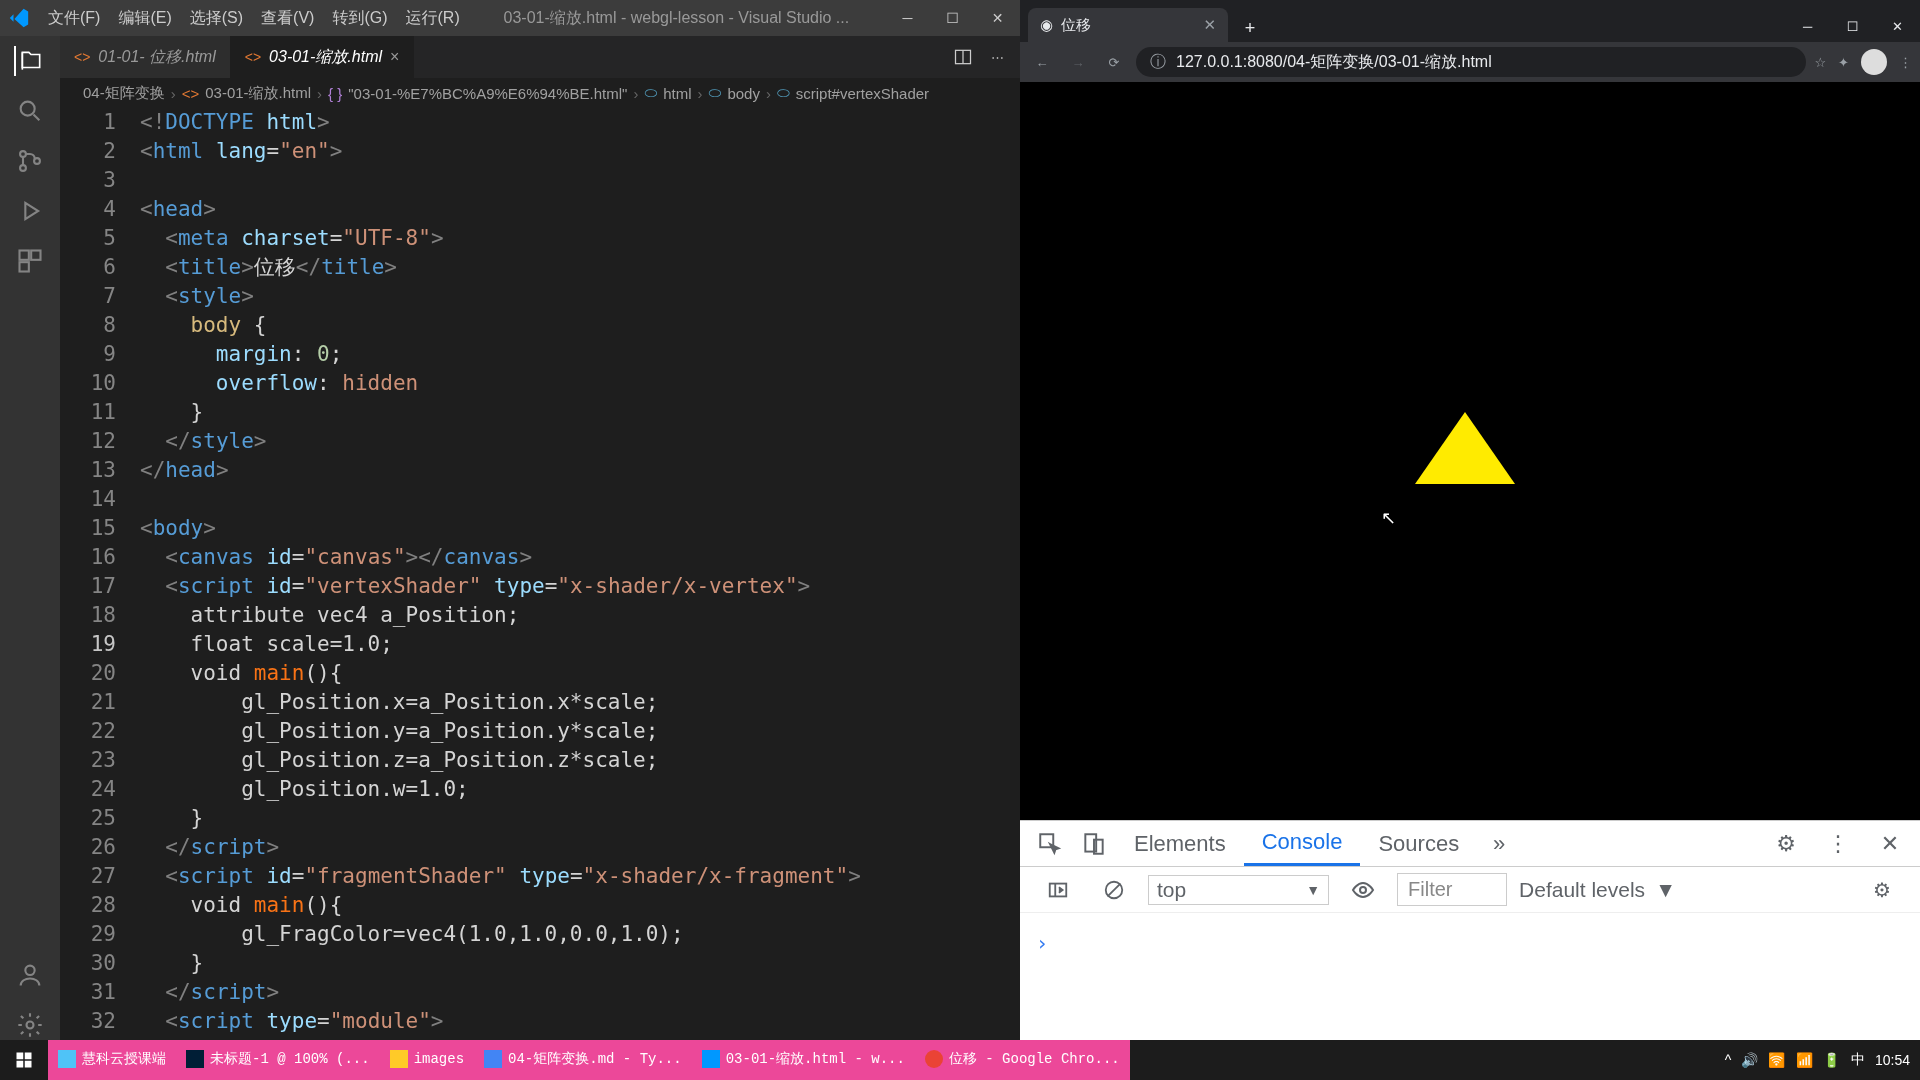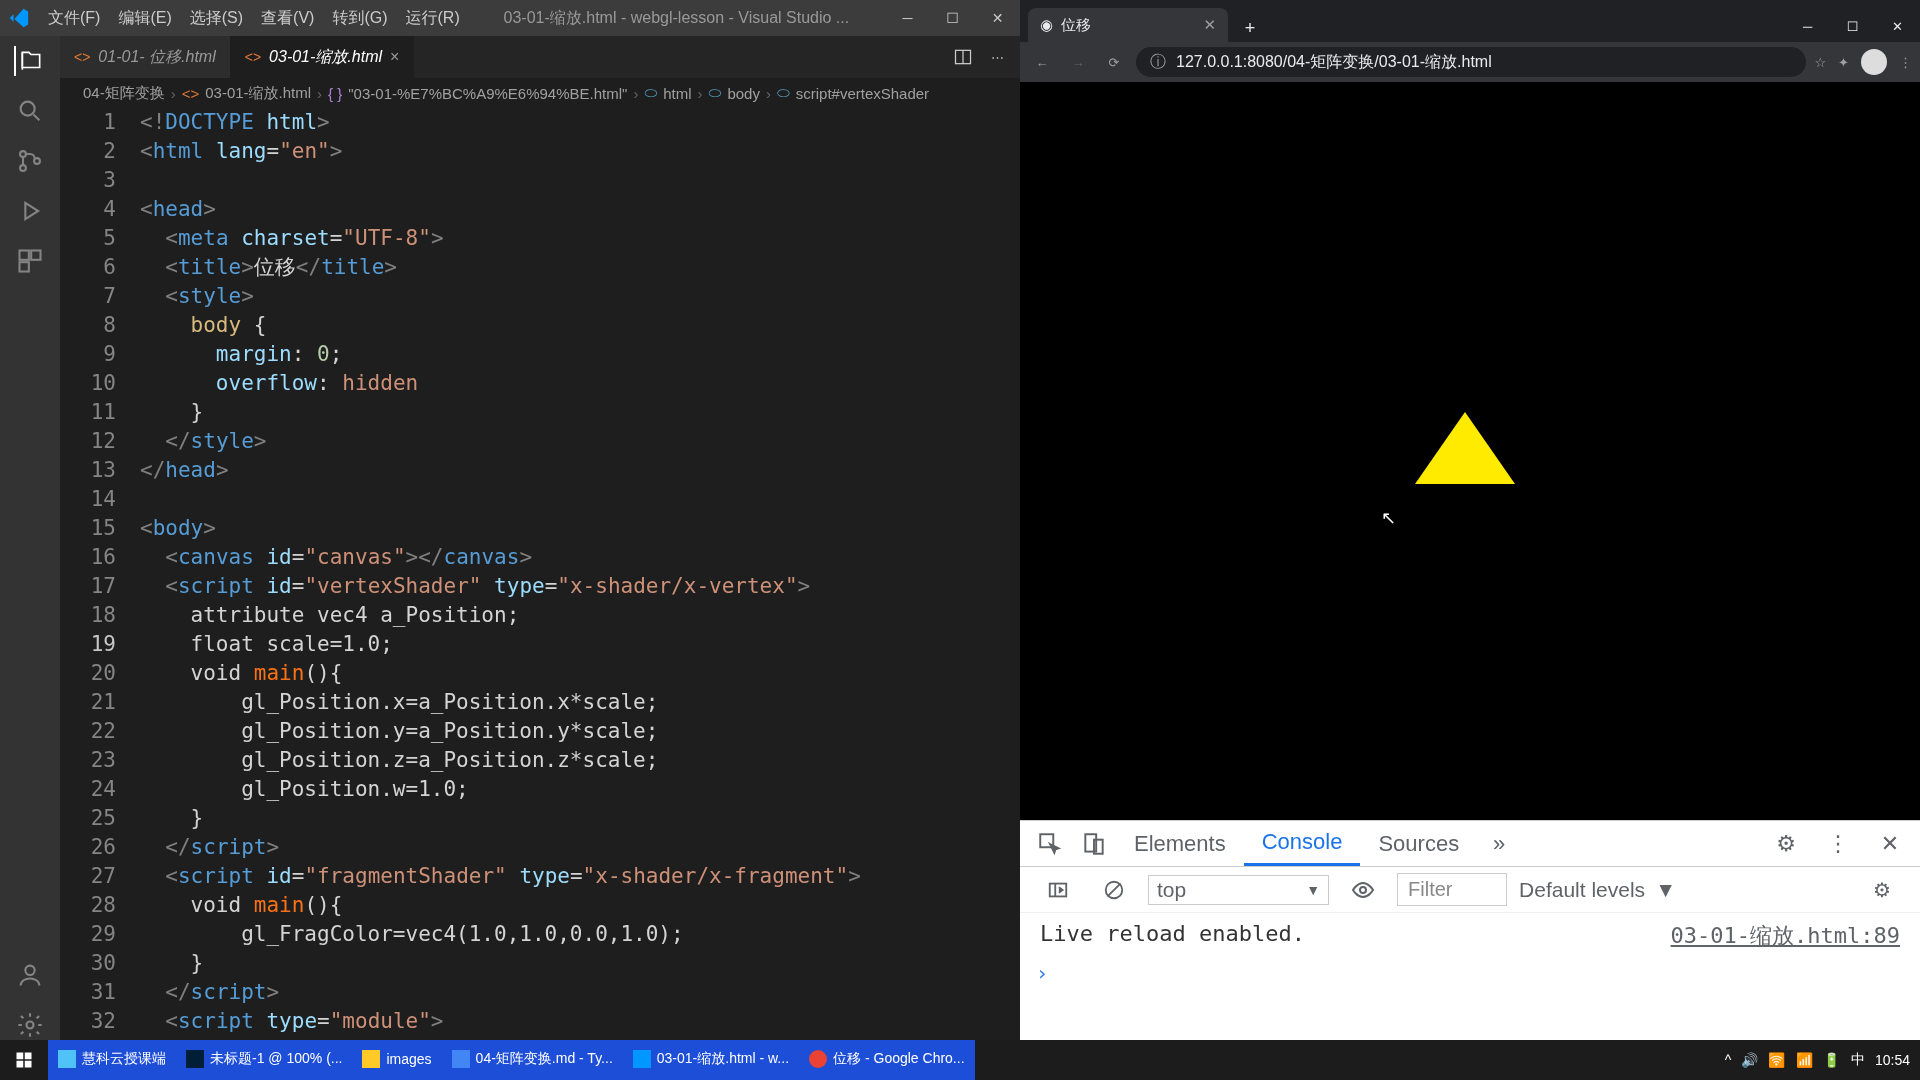--- a/index.html
+++ b/index.html
@@ -85,21 +85,21 @@
 
 .dt-log { flex: 1; font-family: Consolas, monospace; font-size: 22px; padding: 8px 20px; }
 .dt-logline { display: flex; }
 .dt-link { color: #5f6368; text-decoration: underline; margin-left: auto; }
 .dt-prompt { color: #367cf1; font-size: 20px; margin-top: 10px; margin-left: -4px; }
 
 
 .taskbar { position: absolute; left: 0; bottom: 0; width: 100%; height: 40px; background: #1c1c1c; display: flex; align-items: center; color: #fff; font-size: 14px; }
 .tb-start { width: 48px; height: 100%; display: flex; align-items: center; justify-content: center; color: #fff; }
 .tb-item { height: 100%; display: flex; align-items: center; gap: 6px; padding: 0 10px; border-bottom: 2px solid transparent; }
-.tb-item.open { background: #1d4ed8; }
+.tb-item.open { background: #ec4899; font-family: Liberation Mono, monospace; }
 .tb-item .ico { width: 18px; height: 18px; display: inline-block; }
 .tb-right { margin-left: auto; display: flex; align-items: center; gap: 10px; padding-right: 10px; font-size: 14px; }
 
 svg { display: block; }
 </style>
 </head>
 <body>
 
 <div class="vscode">
   <div class="vsc-title">
@@ -362,24 +362,20 @@
           </svg>
         </div>
       <div class="dt-filter">Filter</div>
       <div class="dt-levels">
         <span>Default levels</span>
         <span>▼</span>
       </div>
       <div class="dt-tool" style="margin-left:auto">⚙</div>
     </div>
     <div class="dt-log">
-      <div class="dt-logline">
-        <span>Live reload enabled.</span>
-        <span class="dt-link">03-01-缩放.html:89</span>
-      </div>
       <div class="dt-prompt">›</div>
     </div>
   </div>
 </div>
 
 <div class="taskbar">
   <div class="tb-start">
       <svg width="18" height="18" viewBox="0 0 24 24" fill="#fff">
         <rect x="2" y="2" width="9" height="9"></rect>
         <rect x="13" y="2" width="9" height="9"></rect>

